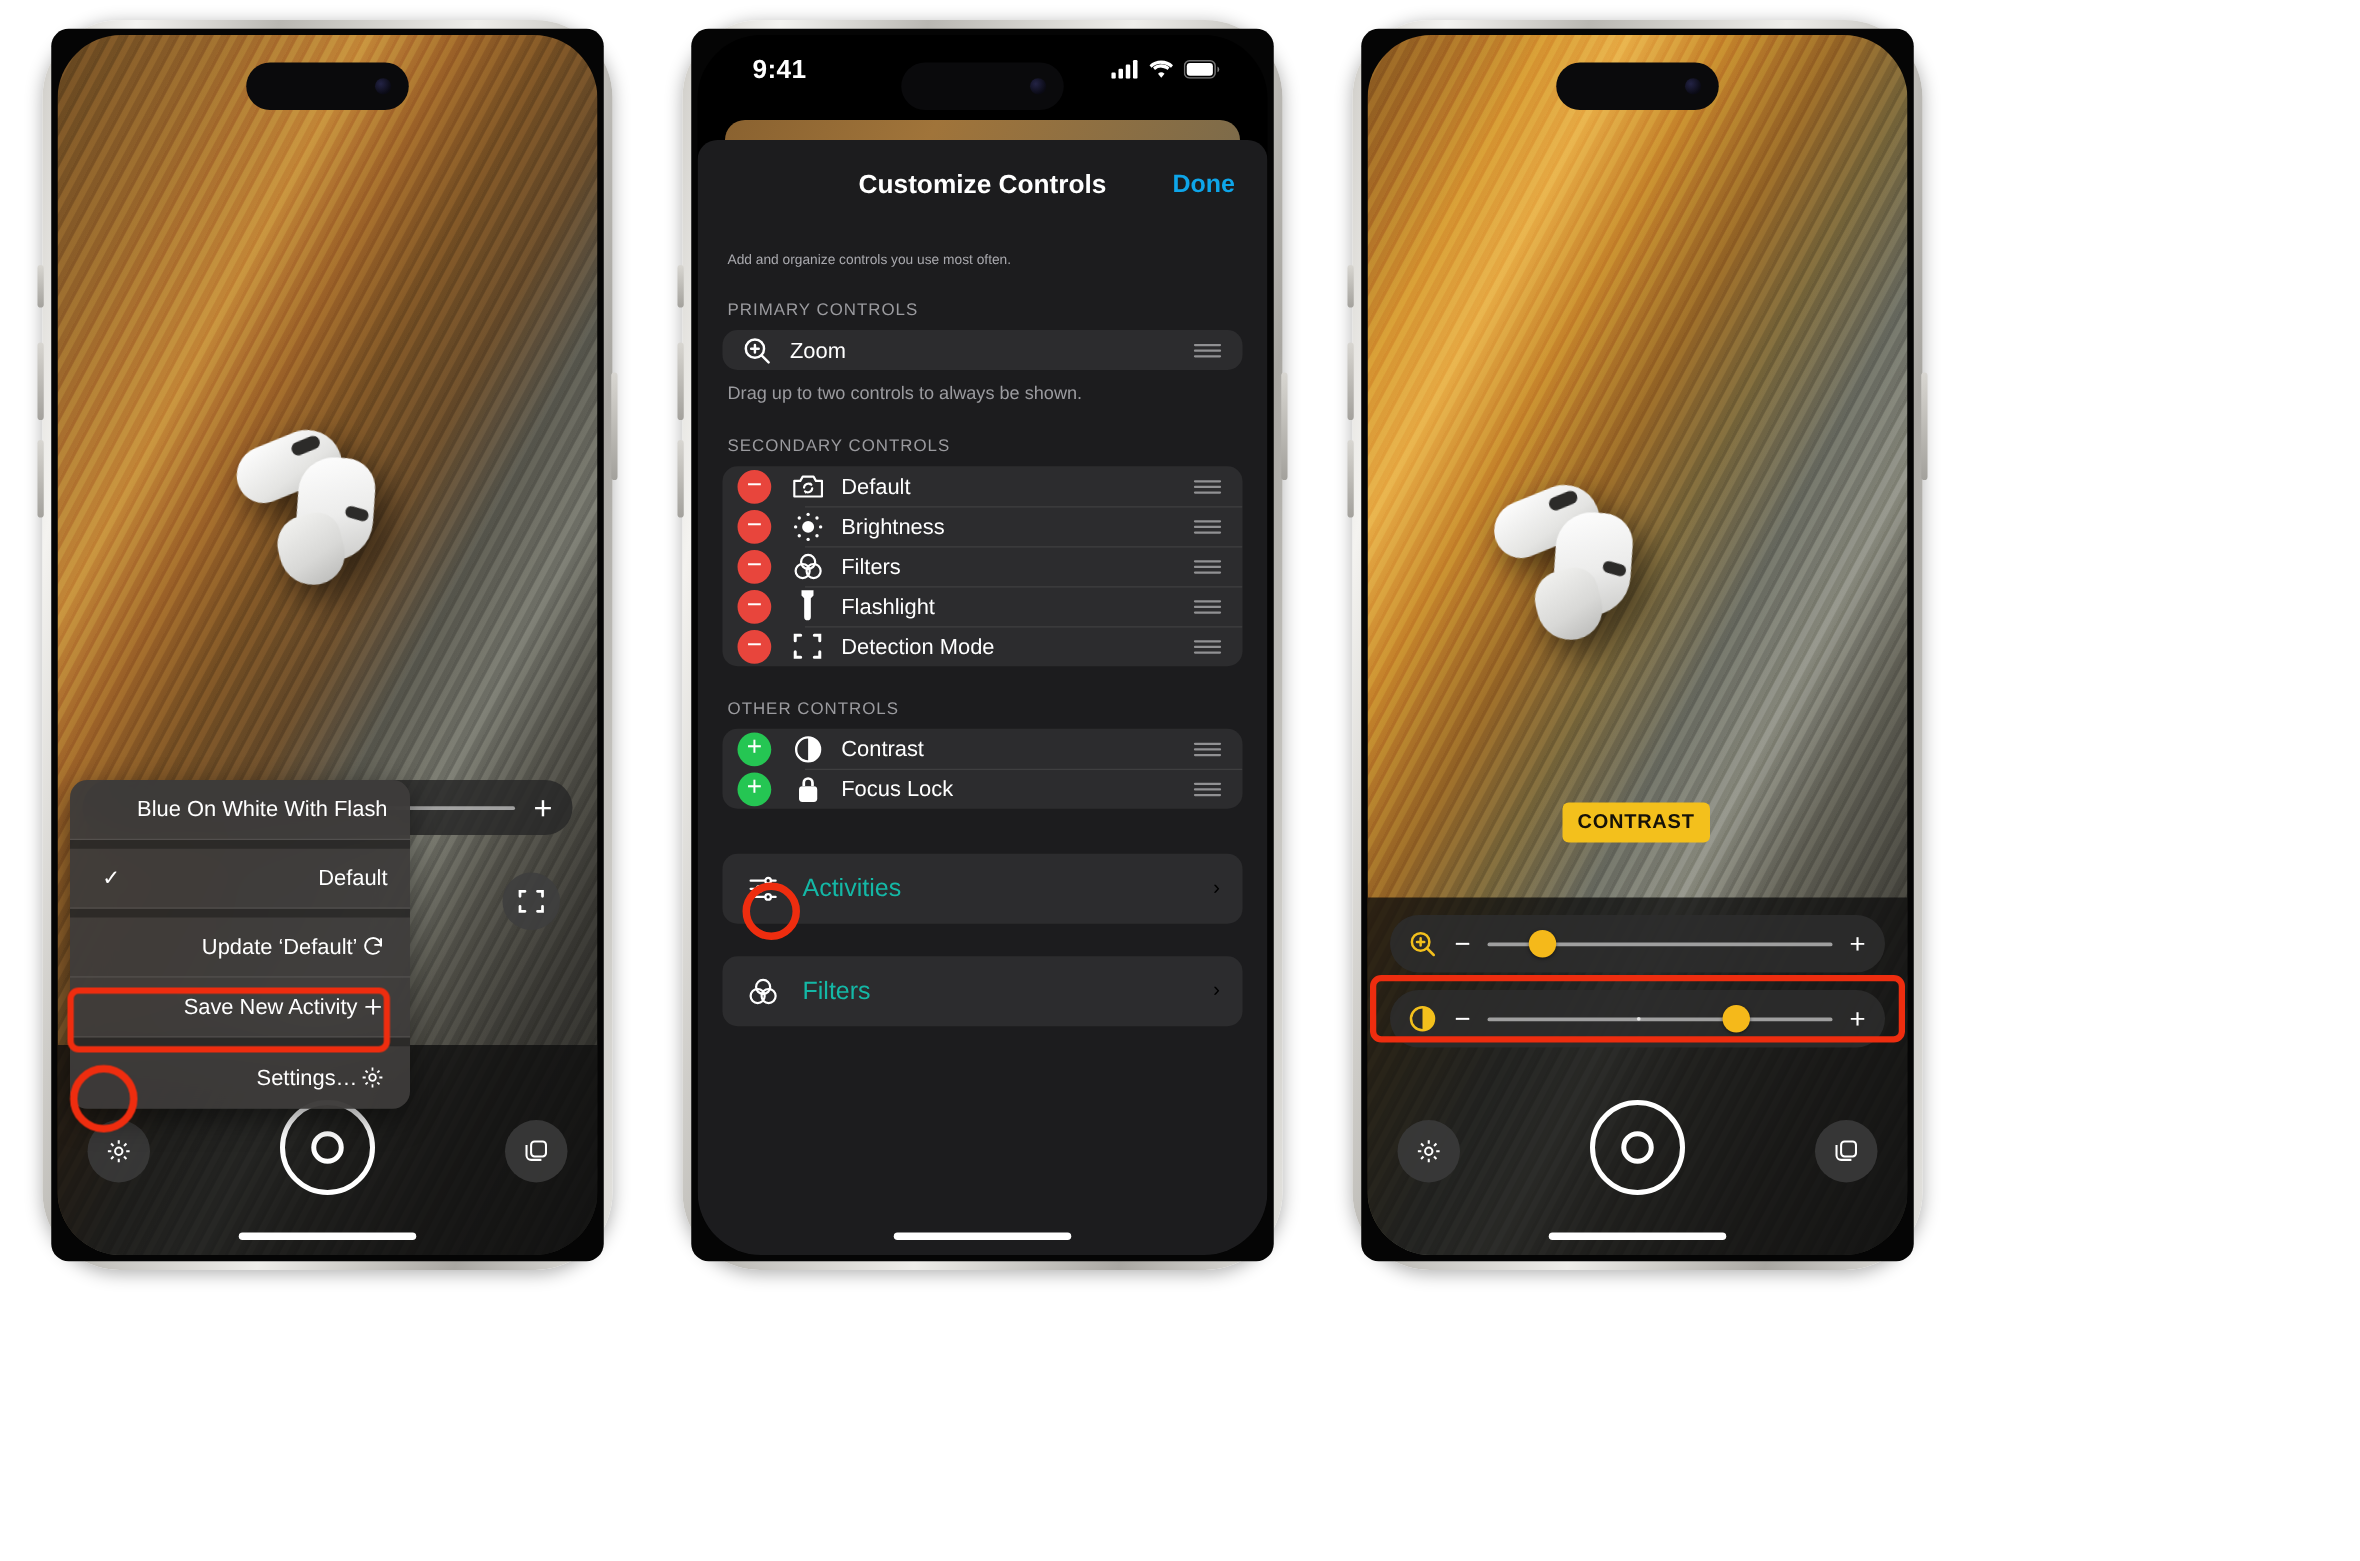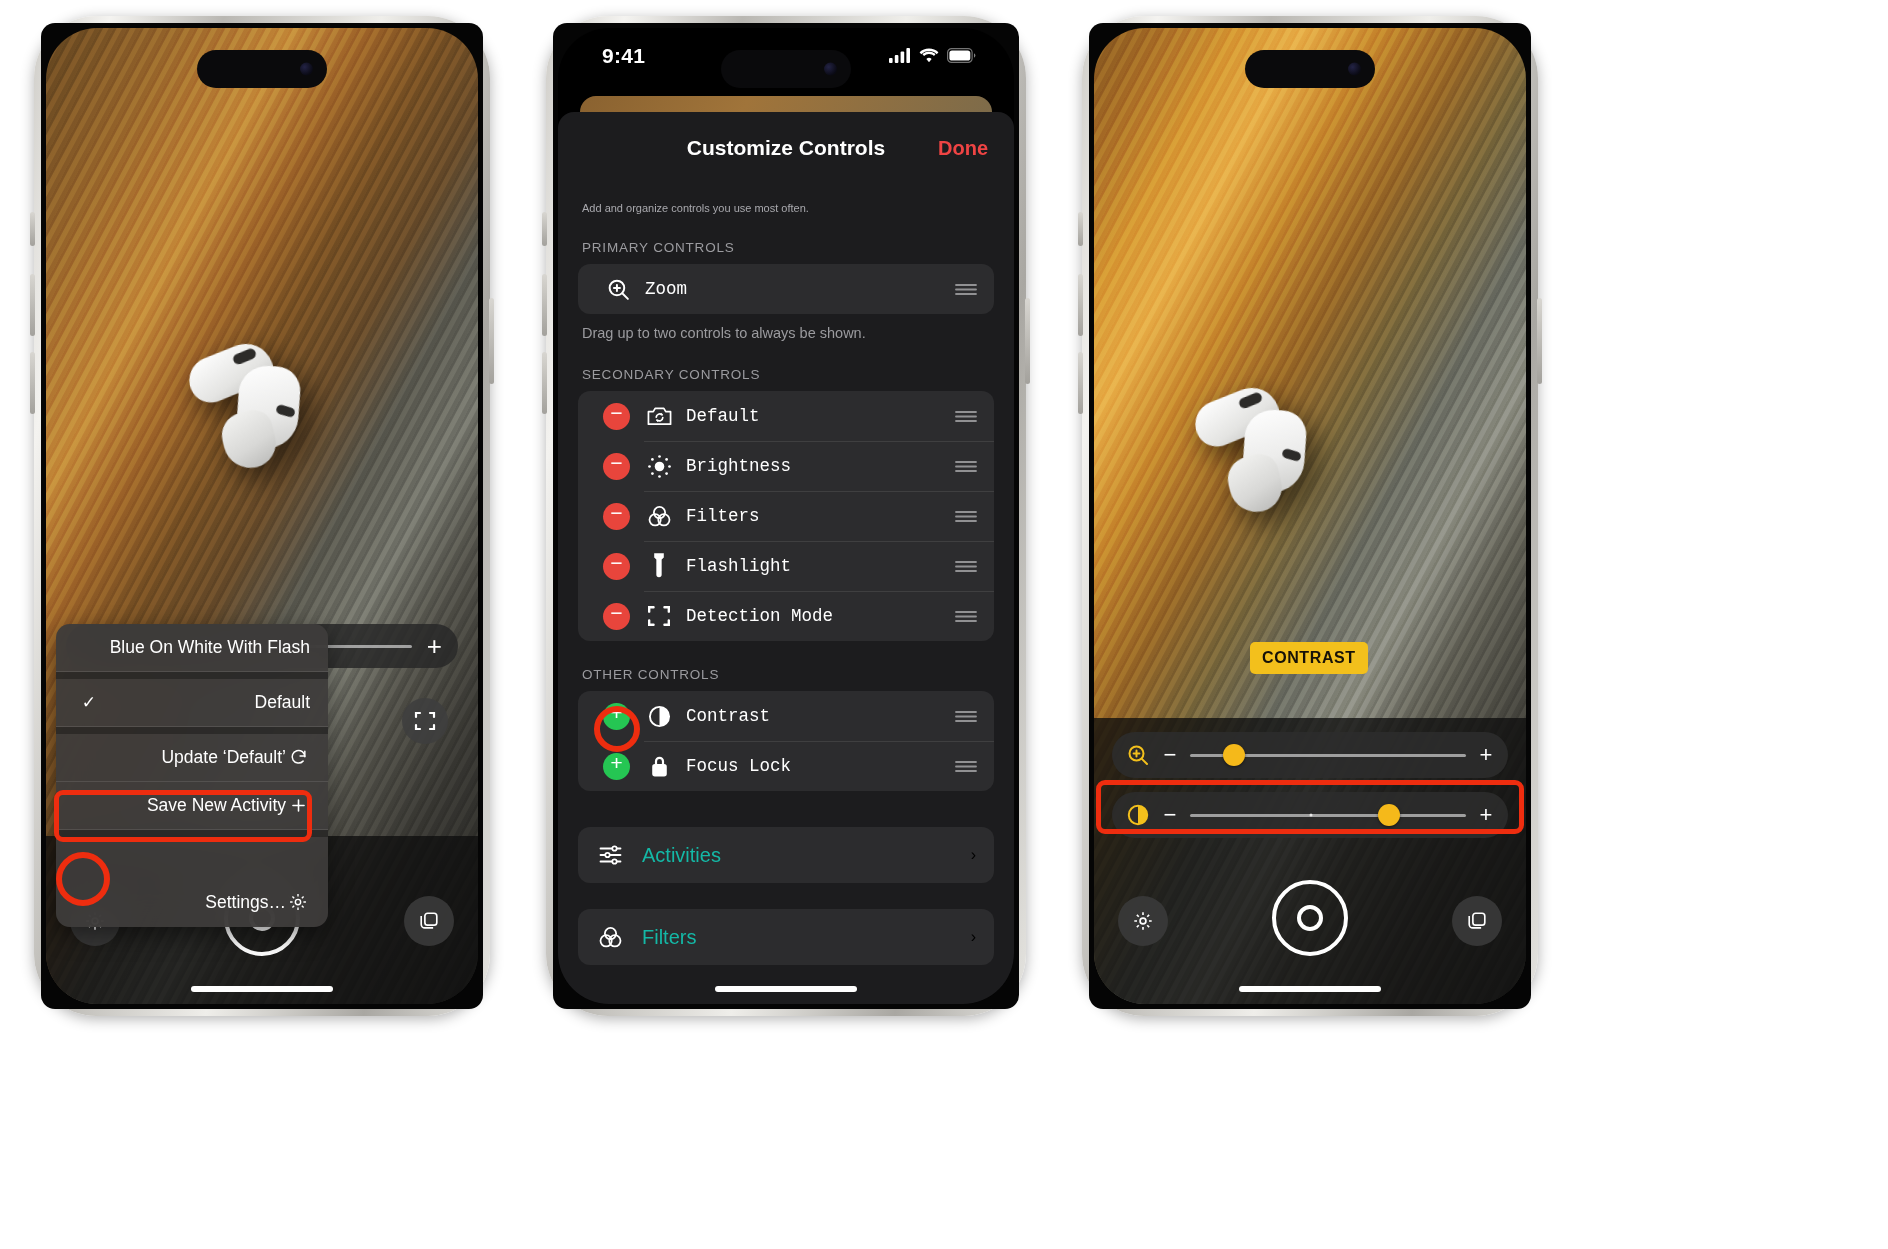--- a/index.html
+++ b/index.html
@@ -165,21 +165,21 @@
     box-shadow: 0 8px 24px rgba(0,0,0,.45);
   }
   .ctx-item {
     position: relative;
     display: flex; align-items: center;
     height: 48px;
     padding: 0 18px 0 20px;
     color: #fff; font-size: 17.5px;
     border-bottom: 1px solid rgba(255,255,255,.10);
   }
-  .ctx-item:last-child { border-bottom: none; margin-top: 40px; }
+  .ctx-item:last-child { border-bottom: none; }
   .ctx-item .lbl { flex: 1; white-space: nowrap; }
   .ctx-item .check { width: 20px; margin-right: 2px; font-size: 17px; }
   .ctx-item .trail { width: 24px; display: flex; justify-content: center; }
   .ctx-sep { height: 7px; background: rgba(0,0,0,.30); }
 
   
   .anno-rect {
     position: absolute;
     border: 5px solid #ee2d0f;
     border-radius: 9px;
@@ -218,38 +218,37 @@
     border-radius: 16px 16px 0 0;
     overflow: hidden;
   }
   .sheet-head {
     position: relative; height: 72px;
     display: flex; align-items: center; justify-content: center;
   }
   .sheet-title { color: #fff; font-size: 21px; font-weight: bold; }
   .sheet-done {
     position: absolute; right: 26px; top: 50%; transform: translateY(-50%);
-    color: #ef4444; font-size: 20px; font-weight: bold;
+    color: #0ea5e9; font-size: 20px; font-weight: bold;
   }
   .sheet-sub {
     color: #a9a9ae; font-size: 11px;
     padding: 18px 24px 0 24px;
   }
   .sec-head {
     color: #9b9b9f; font-size: 13.5px; letter-spacing: .8px;
     padding: 26px 24px 9px 24px;
   }
   .group {
     margin: 0 20px; background: #2c2c2e; border-radius: 12px; overflow: hidden;
   }
   .row {
     display: flex; align-items: center;
-    height: 50px; padding: 0 16px 0 25px;
+    height: 32px; padding: 0 16px 0 12px;
     position: relative;
-    font-family: Liberation Mono, monospace;
   }
   .row + .row::before {
     content: ""; position: absolute; left: 66px; right: 0; top: 0;
     height: 1px; background: rgba(255,255,255,.09);
   }
   .row .badge-btn {
     width: 27px; height: 27px; border-radius: 50%;
     display: flex; align-items: center; justify-content: center;
     flex: 0 0 auto; margin-right: 14px;
   }

